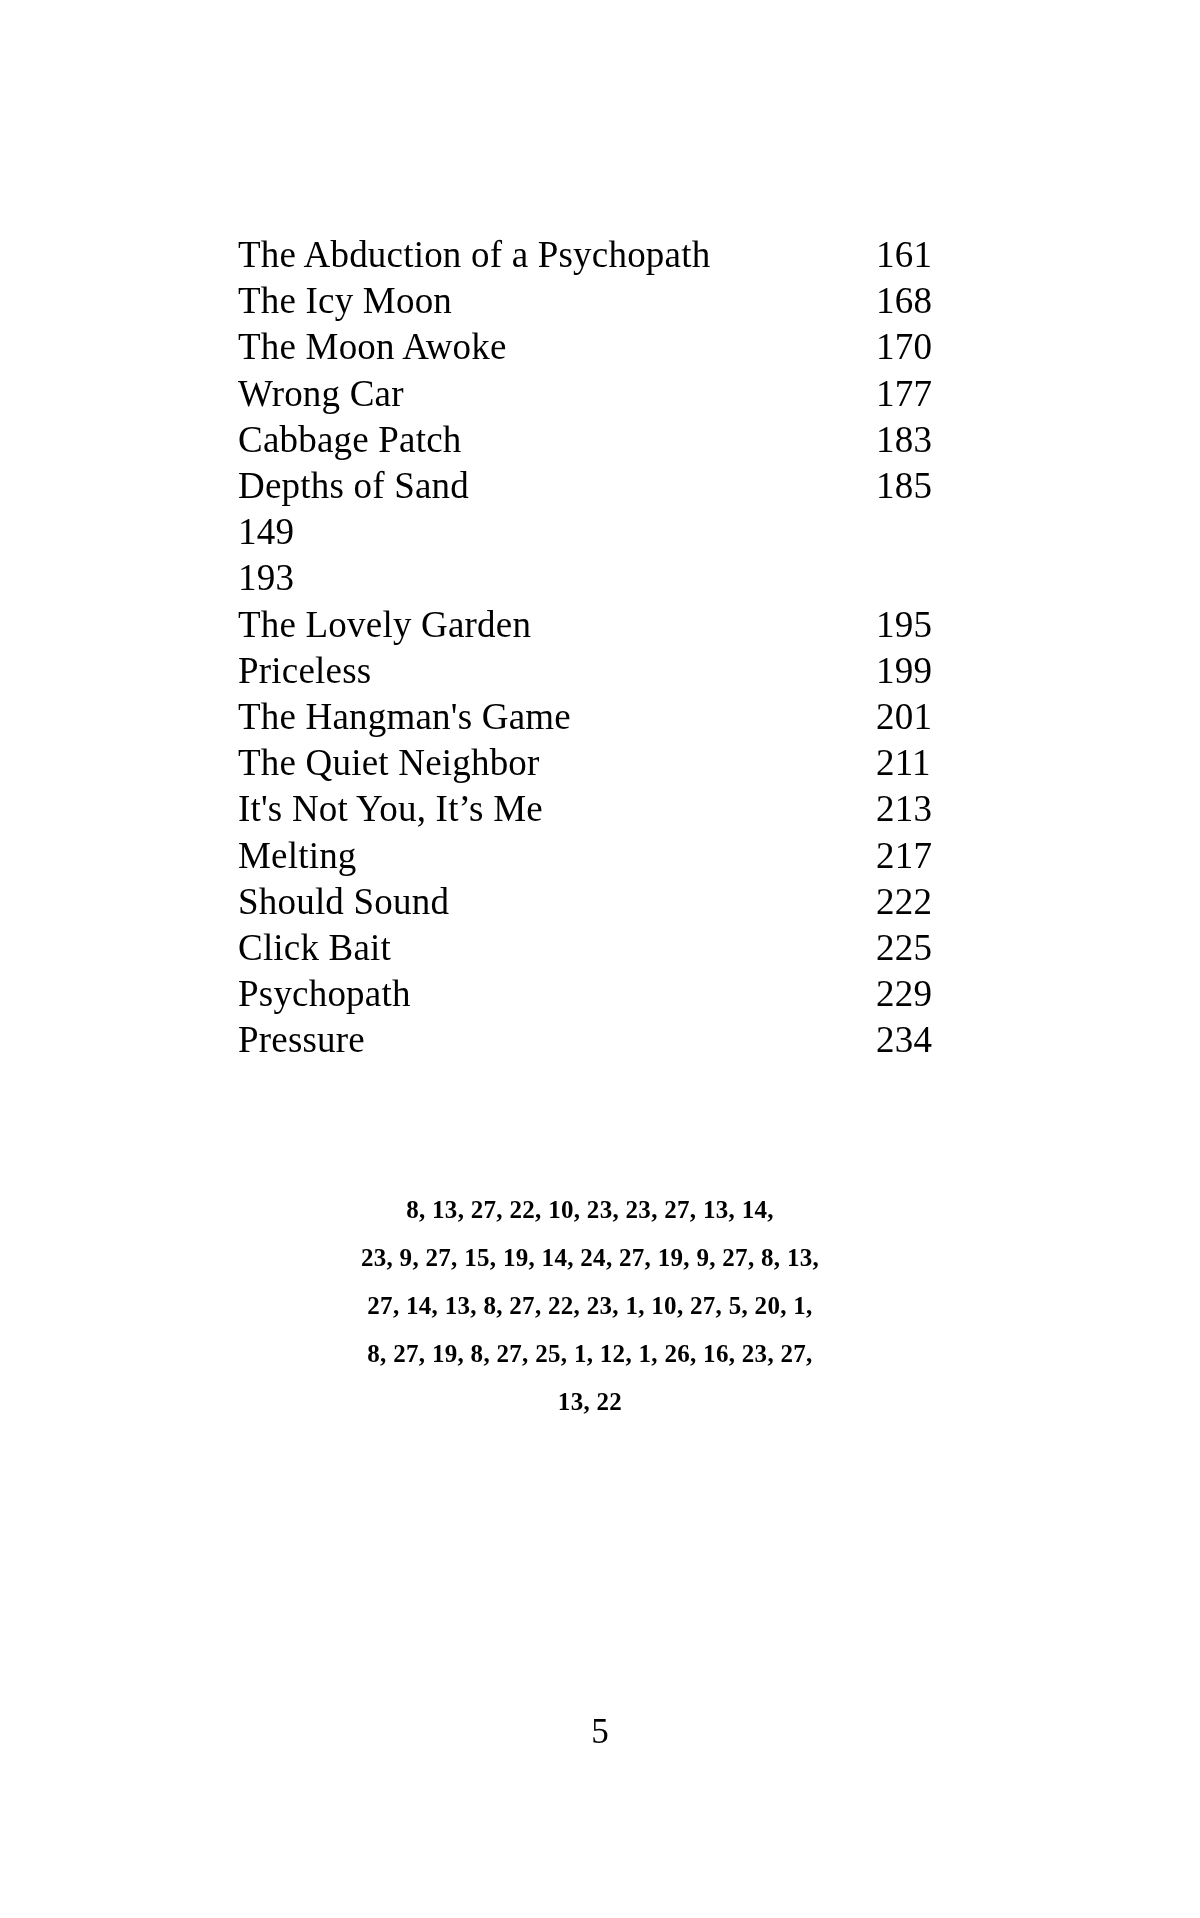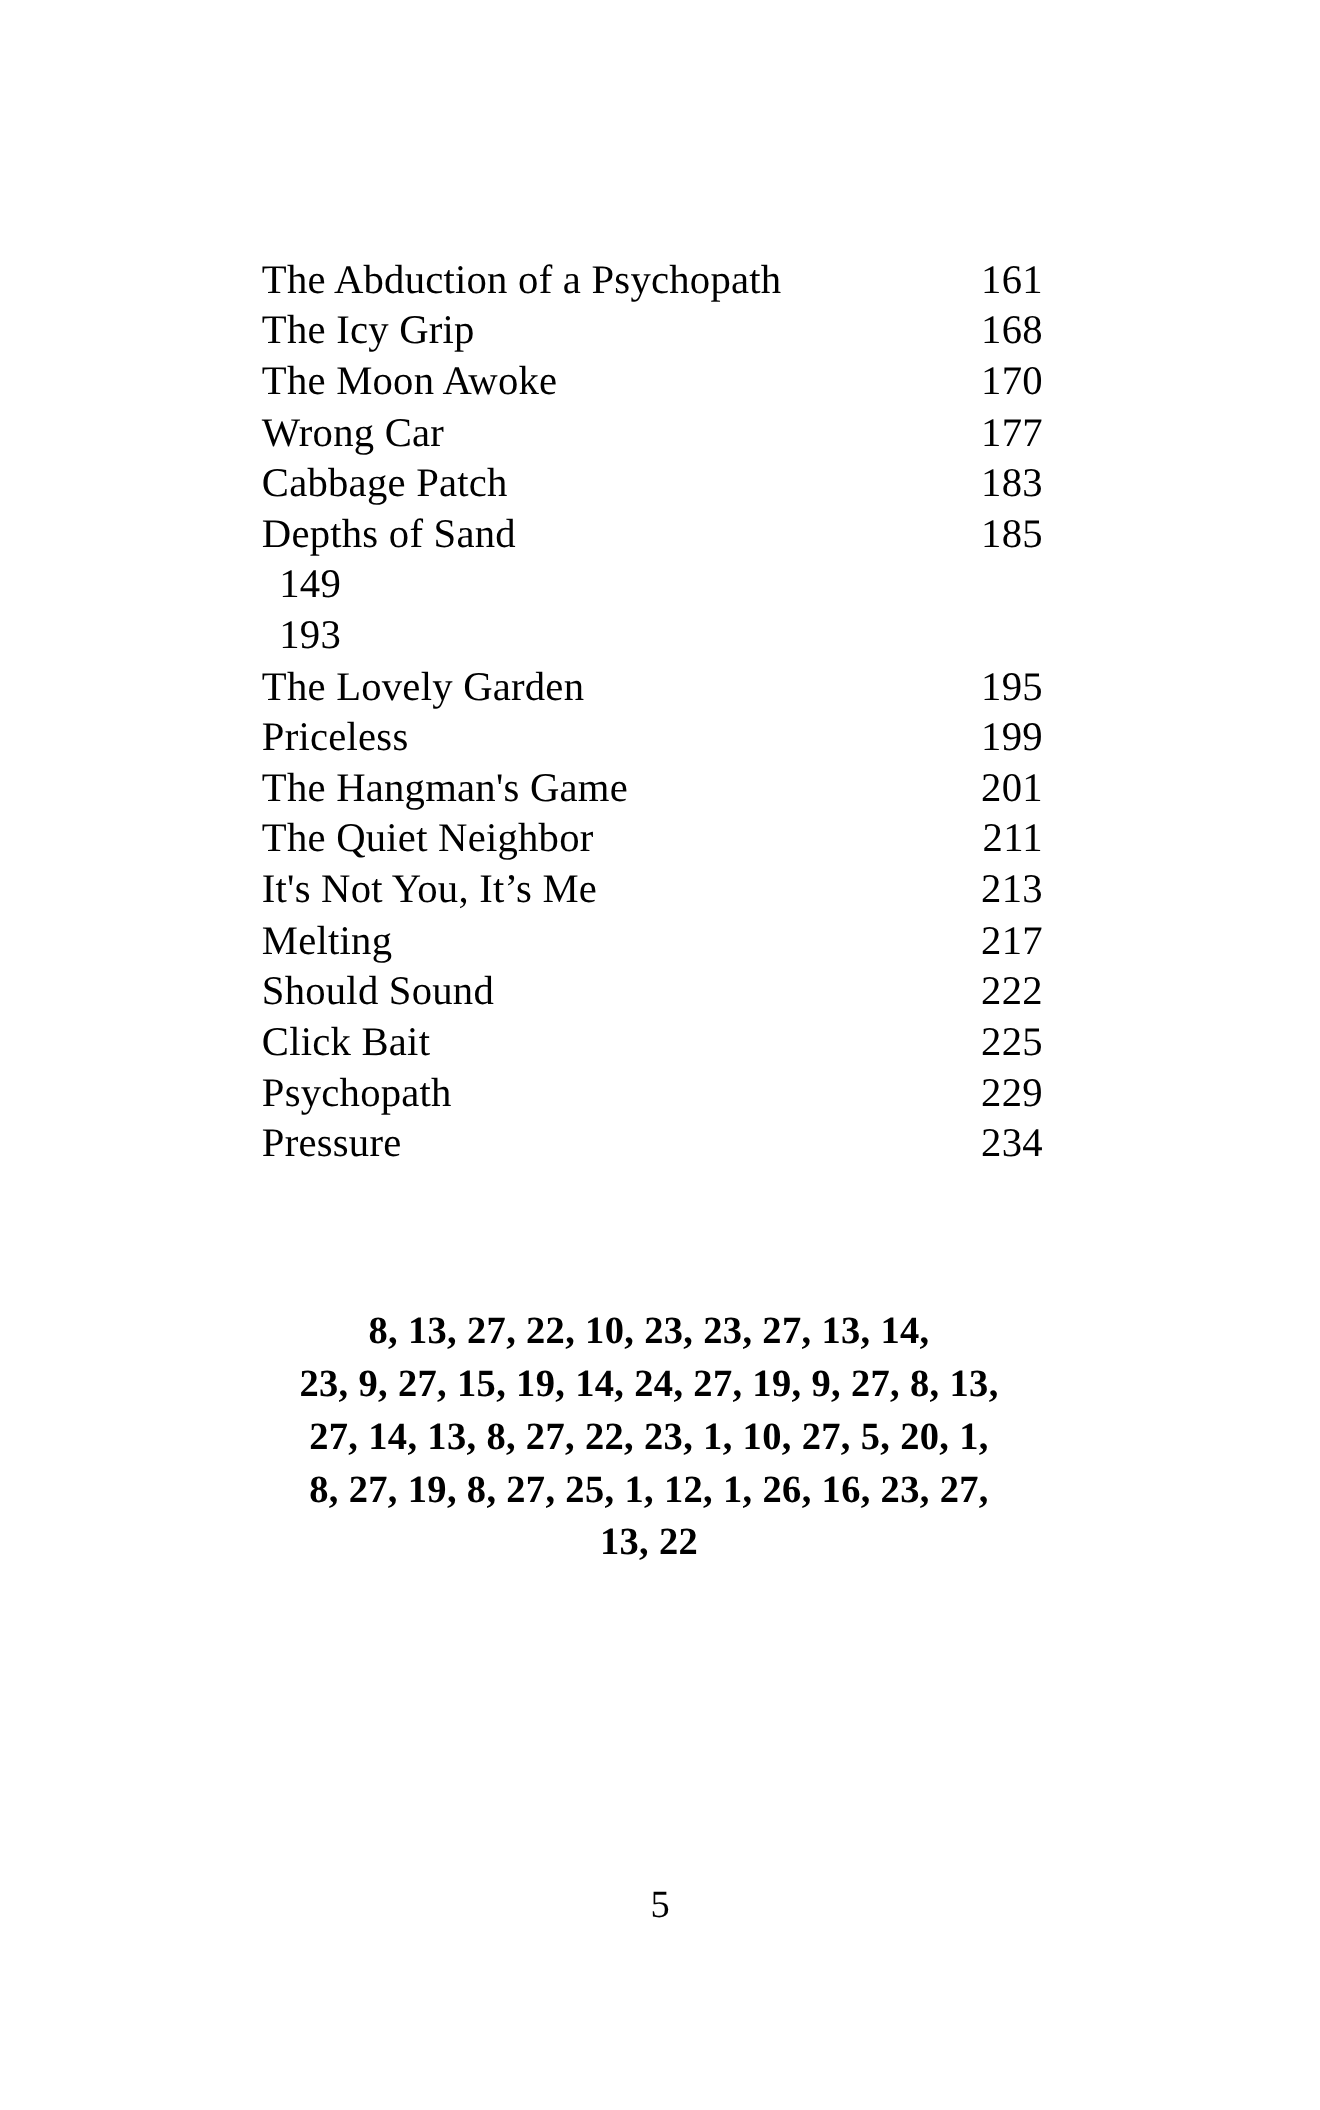--- a/index.html
+++ b/index.html
@@ -43,33 +43,32 @@
   }
 
   .toc-title {
     flex: 0 1 auto;
     text-align: left;
   }
 
   .toc-page {
     flex: 0 0 auto;
     width: 72px;
-    text-align: right;
     font-size: 37px;
   }
 
   
   .cipher {
     position: absolute;
     left: 232px;
     top: 1186px;
     width: 716px;
     text-align: center;
     font-weight: bold;
-    font-size: 35px;
+    font-size: 25px;
     line-height: 48px;
     letter-spacing: 0.3px;
   }
 
   
   .folio {
     position: absolute;
     left: 0;
     top: 1712px;
     width: 1200px;
@@ -83,21 +82,21 @@
 <div class="page">
 
   <div class="toc">
 
     <div class="toc-row">
       <span class="toc-title">The Abduction of a Psychopath</span>
       <span class="toc-page">161</span>
     </div>
 
     <div class="toc-row">
-      <span class="toc-title">The Icy Grip</span>
+      <span class="toc-title">The Icy Moon</span>
       <span class="toc-page">168</span>
     </div>
 
     <div class="toc-row">
       <span class="toc-title">The Moon Awoke</span>
       <span class="toc-page">170</span>
     </div>
 
     <div class="toc-row">
       <span class="toc-title">Wrong Car</span>

